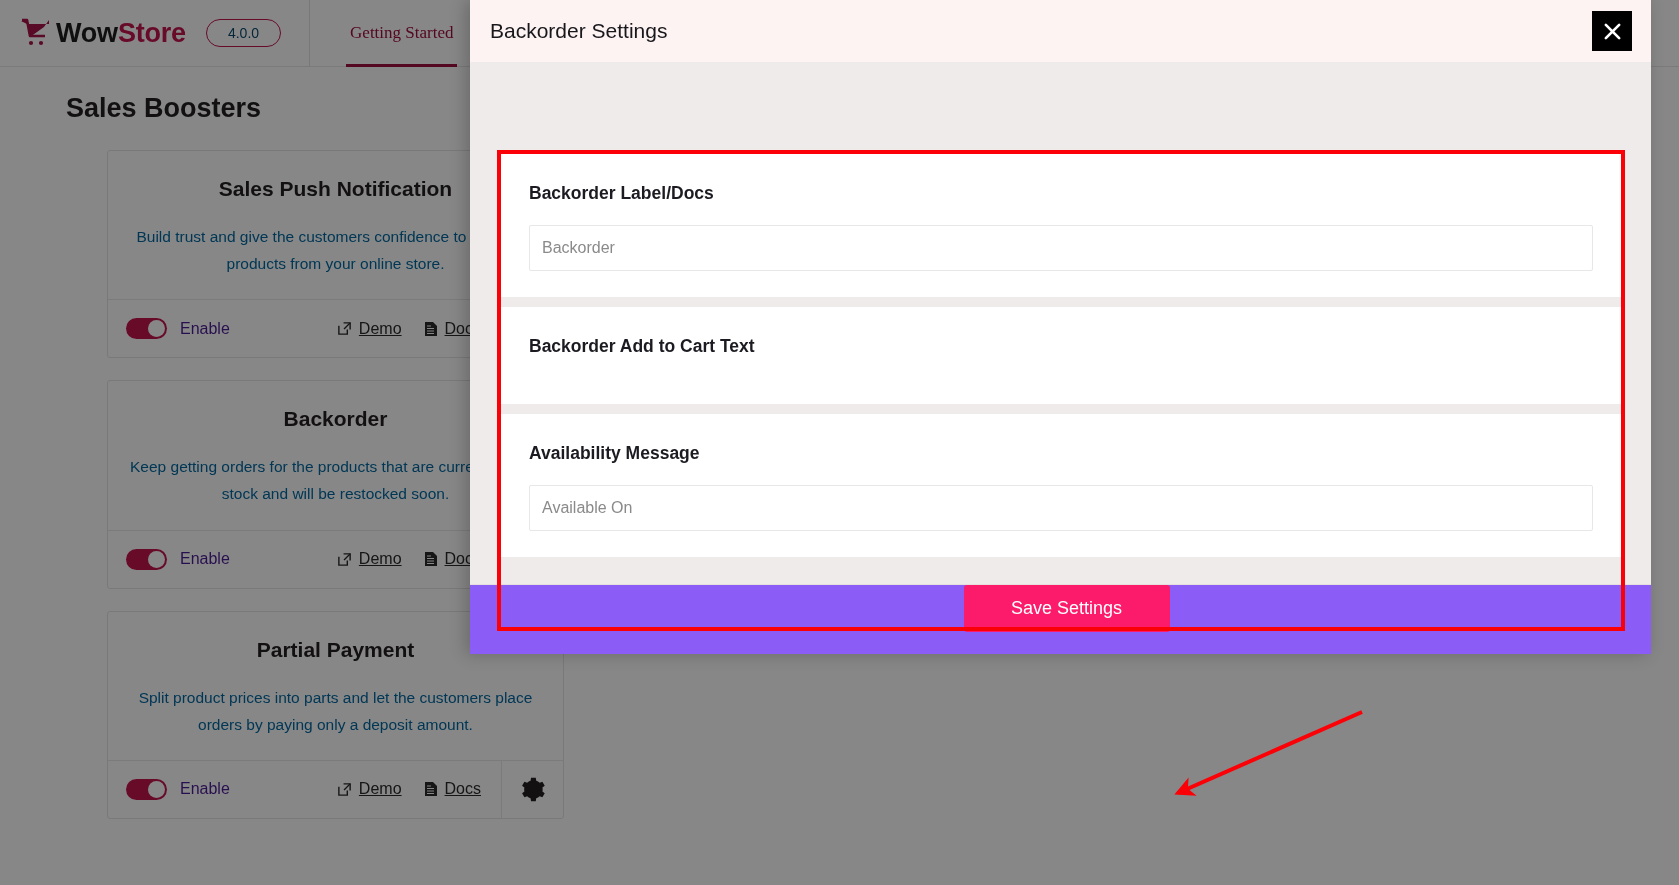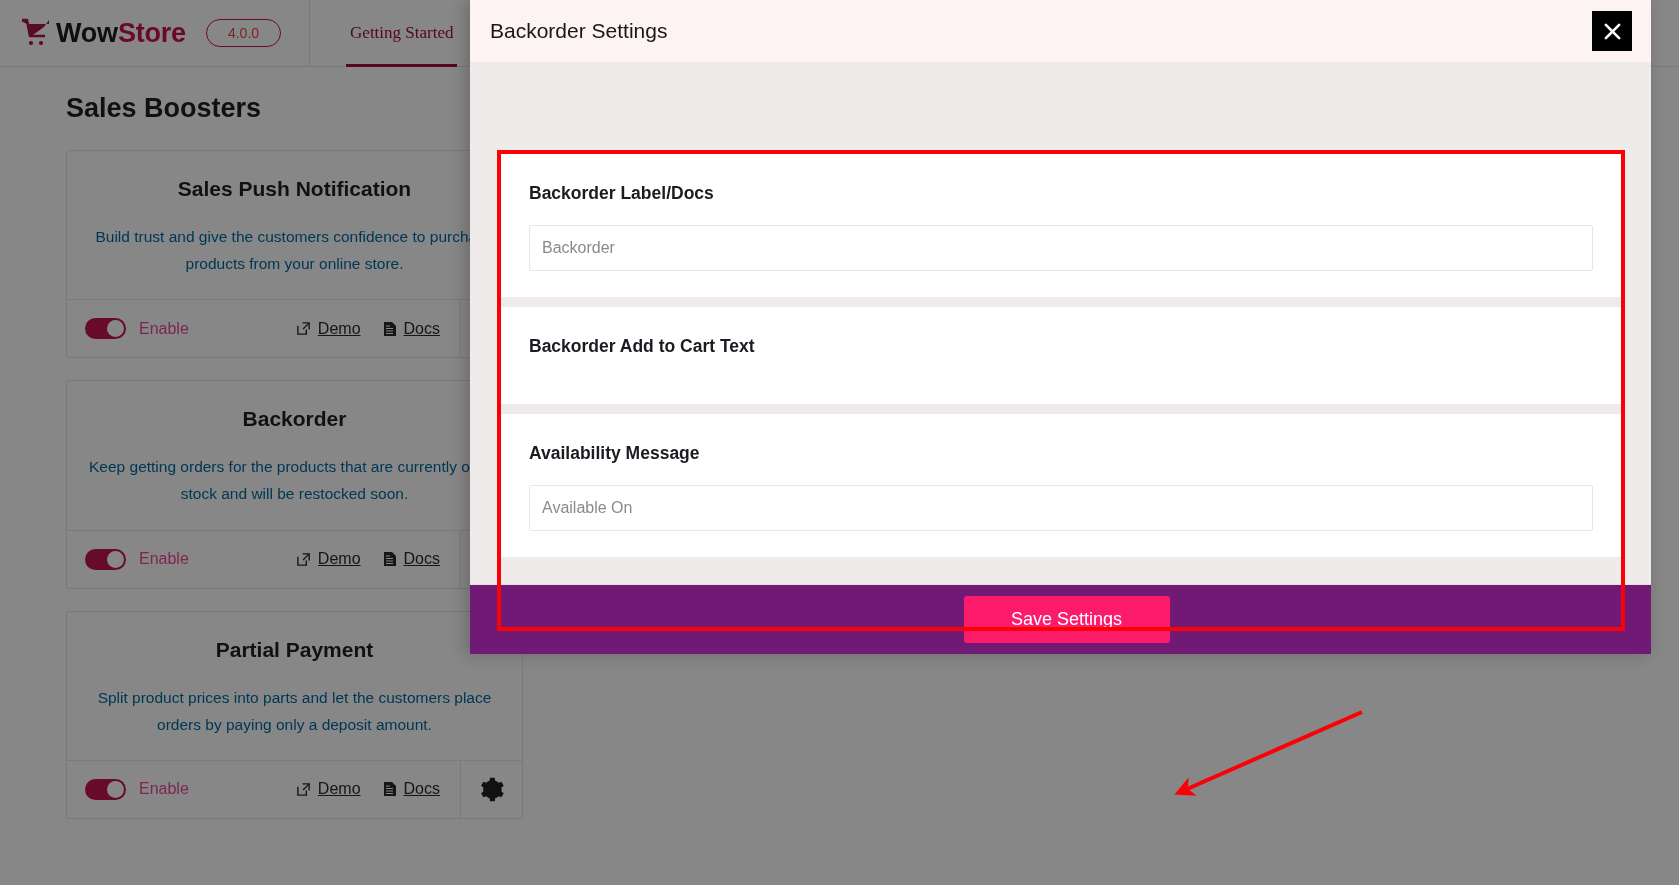--- a/index.html
+++ b/index.html
@@ -33,21 +33,21 @@
   }
   .cart-logo { width: 32px; height: 30px; display:block; }
   .brand-name {
     font-size: 27px; font-weight: 700; color: #1d1d1d;
     letter-spacing: -0.2px; white-space: nowrap;
   }
   .brand-name .accent { color: #c4154f; }
   .version-pill {
     margin-left: 16px;
     border: 1px solid #c4154f;
-    color: #ef4444;
+    color: #0c4a6e;
     border-radius: 20px;
     font-size: 14px;
     padding: 6px 21px;
     line-height: 1;
     white-space: nowrap;
   }
   .topbar-divider {
     width: 1px; height: 67px; background: #e2e2e2;
     margin-left: 28px;
   }
@@ -62,21 +62,21 @@
   .nav-tab.active::after {
     content: ""; position: absolute; left: 0; right: 0; bottom: 0;
     height: 3px; background: #a01040;
   }
 
   .bg-content { padding: 26px 0 0 66px; }
   .page-title {
     font-size: 27px; font-weight: 700; color: #231f20;
     margin-bottom: 26px;
   }
-  .cards-col { width: 457px; }
+  .cards-col { width: 457px; margin-left: 41px; }
   .feature-card {
     background: #fff;
     border: 1px solid #e4e4e4;
     border-radius: 3px;
     margin-bottom: 22px;
   }
   .card-body { padding: 26px 22px 22px; text-align: center; }
   .card-title {
     font-size: 21px; font-weight: 700; color: #231f20;
     margin-bottom: 22px;
@@ -94,21 +94,21 @@
     padding-left: 18px; flex: 1;
   }
   .toggle {
     width: 41px; height: 21px; border-radius: 11px;
     background: #c4154f; position: relative; flex: none;
   }
   .toggle .knob {
     position: absolute; top: 2px; right: 2px;
     width: 17px; height: 17px; border-radius: 50%; background: #fff;
   }
-  .toggle-label { font-size: 16px; color: #ec4899; }
+  .toggle-label { font-size: 16px; color: #4c1d95; }
   .footer-links { display: flex; align-items: center; gap: 22px; padding-right: 20px; }
   .flink { display: flex; align-items: center; gap: 7px; font-size: 16px; color: #2b2b2b; }
   .flink svg { display: block; }
   .footer-gear {
     width: 62px; height: 58px;
     border-left: 1px solid #e8e8e8;
     display: flex; align-items: center; justify-content: center;
   }
   .gear-big svg { display:block; }
 
@@ -191,23 +191,23 @@
     color: #3b3b3b;
     background: #fff;
     outline: none;
   }
   .field-input::placeholder { color: #8a8a8a; }
 
   .modal-footer {
     position: absolute;
     left: 0; right: 0; bottom: 0;
     height: 70px;
-    background: #701a75;
+    background: #8b5cf6;
     border-top: 1px solid #e7dede;
-    display: flex; align-items: center; justify-content: center;
+    display: flex; justify-content: center;
     z-index: 2;
     padding-left: 12px;
   }
   .save-btn {
     background: #fb1b6a;
     color: #ffffff;
     border: none;
     border-radius: 3px;
     font-size: 18px;
     font-family: "Liberation Sans", sans-serif;

